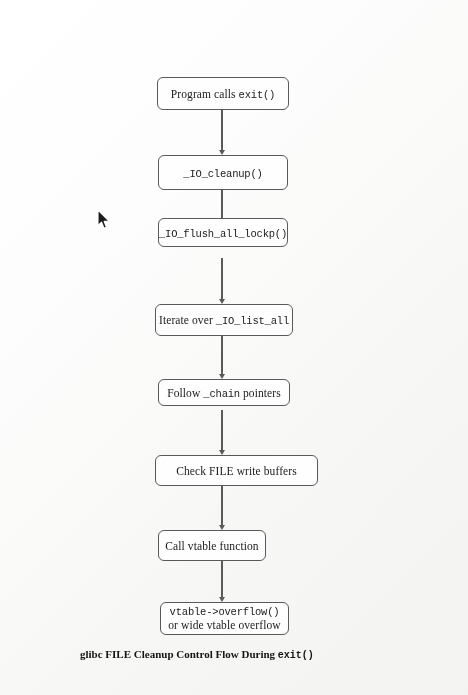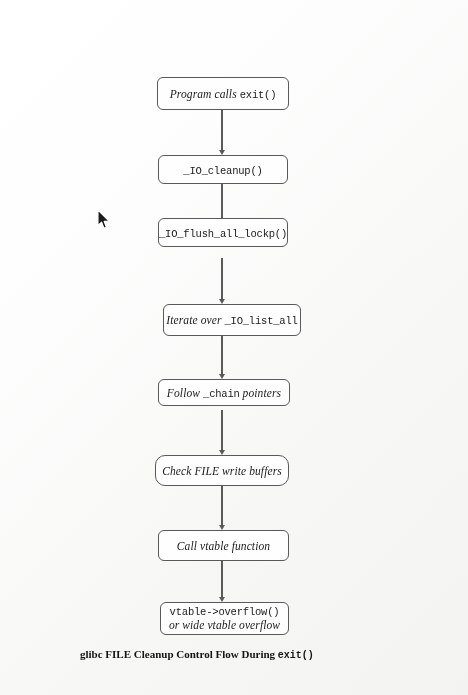--- a/index.html
+++ b/index.html
@@ -15,21 +15,21 @@
     box-sizing:border-box;
     background:#fefefe;
     border:1px solid #595959;
     border-radius:6px;
     display:flex;flex-direction:column;
     align-items:center;justify-content:center;
     color:#1a1a1a;
     white-space:nowrap;
     letter-spacing:0.1px;
   }
-  .node .ser{font-family:"Liberation Serif",serif;font-size:11.5px;font-style:italic;}
+  .node .ser{font-family:"Liberation Serif",serif;font-size:11.5px;}
   .node .mono{font-family:"Liberation Mono",monospace;font-size:10.5px;letter-spacing:-0.2px;}
   .node .line{line-height:13px;}
   .edge{position:absolute;background:#5a5a5a;width:1.2px;}
   .head{position:absolute;width:0;height:0;
         border-left:3.4px solid transparent;
         border-right:3.4px solid transparent;
         border-top:5.5px solid #5a5a5a;}
   #caption{
     position:absolute;left:80px;top:648px;
     font-family:"Liberation Serif",serif;
@@ -53,36 +53,36 @@
     <div class="head" style="left: 218.6px; top: 373.5px;"></div>
     <div class="edge" style="left: 221.4px; top: 410px; height: 41px;"></div>
     <div class="head" style="left: 218.6px; top: 449.5px;"></div>
     <div class="edge" style="left: 221.4px; top: 486px; height: 40px;"></div>
     <div class="head" style="left: 218.6px; top: 524.5px;"></div>
     <div class="edge" style="left: 221.4px; top: 561px; height: 37px;"></div>
     <div class="head" style="left: 218.6px; top: 596.5px;"></div>
     <div class="node" style="left: 157px; top: 77px; width: 132px; height: 33px;">
       <div class="line"><span class="ser">Program calls </span><span class="mono">exit()</span></div>
     </div>
-    <div class="node" style="left: 158px; top: 155px; width: 130px; height: 29px;">
+    <div class="node" style="left: 158px; top: 155px; width: 130px; height: 35px;">
       <div class="line"><span class="mono">_IO_cleanup()</span></div>
     </div>
     <div class="node" style="left: 158px; top: 218px; width: 130px; height: 29px;">
       <div class="line"><span class="mono">_IO_flush_all_lockp()</span></div>
     </div>
-    <div class="node" style="left: 155px; top: 304px; width: 138px; height: 32px; margin-left: 8px;">
+    <div class="node" style="left: 155px; top: 304px; width: 138px; height: 32px;">
       <div class="line"><span class="ser">Iterate over </span><span class="mono">_IO_list_all</span></div>
     </div>
     <div class="node" style="left: 158px; top: 379px; width: 132px; height: 27px;">
       <div class="line"><span class="ser">Follow </span><span class="mono">_chain</span><span class="ser"> pointers</span></div>
     </div>
-    <div class="node" style="left: 155px; top: 455px; width: 134px; height: 31px; border-radius: 10px;">
+    <div class="node" style="left: 155px; top: 455px; width: 163px; height: 31px;">
       <div class="line"><span class="ser">Check FILE write buffers</span></div>
     </div>
-    <div class="node" style="left: 158px; top: 530px; width: 131px; height: 31px;">
+    <div class="node" style="left: 158px; top: 530px; width: 108px; height: 31px;">
       <div class="line"><span class="ser">Call vtable function</span></div>
     </div>
     <div class="node" style="left: 160px; top: 602px; width: 129px; height: 33px;">
       <div class="line mono">vtable-&gt;overflow()</div>
       <div class="line ser">or wide vtable overflow</div>
     </div>
   </div>
 
 <div id="caption"><span>glibc FILE Cleanup Control Flow During </span><span class="mono">exit()</span></div>
 

